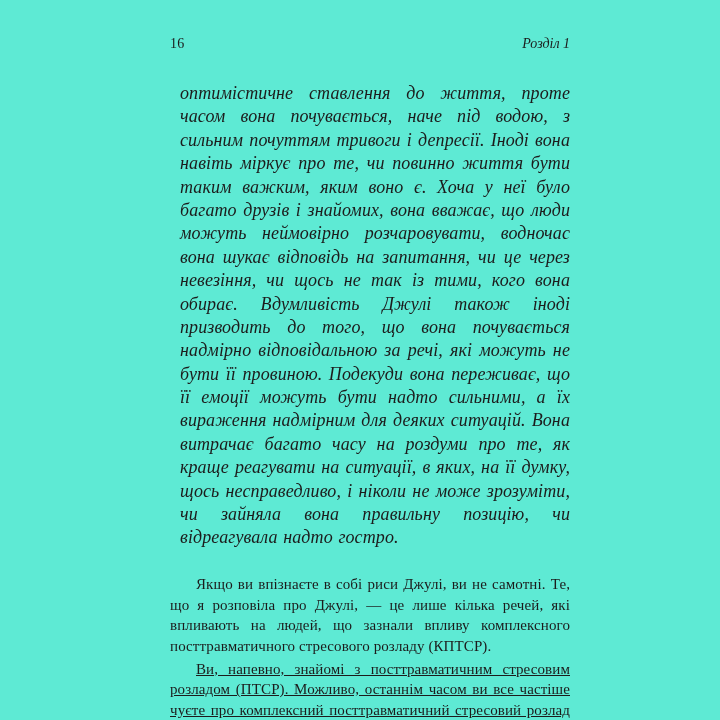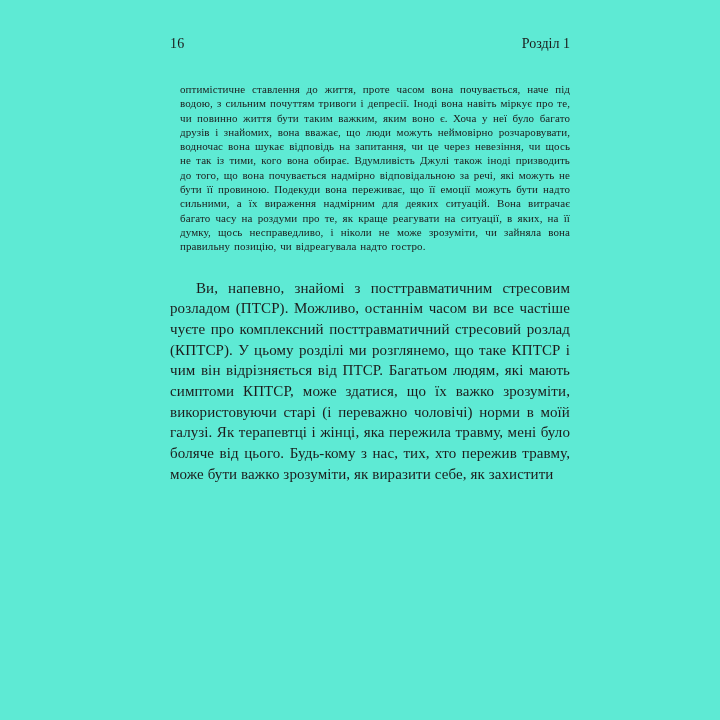--- a/index.html
+++ b/index.html
@@ -21,24 +21,26 @@
     justify-content: space-between;
     align-items: baseline;
     font-size: 14px;
     margin-bottom: 30px;
   }
   .running-head .page-number {
     font-style: normal;
     letter-spacing: 0.2px;
   }
   .running-head .chapter {
+    font-style: italic;
   }
   .vignette {
     margin-left: 10px;
-    font-size: 11px;
+    font-style: italic;
+    font-size: 18px;
     line-height: 1.3;
     text-align: justify;
     letter-spacing: 0.1px;
     word-spacing: 1px;
   }
   .body-copy {
     margin-top: 24px;
   }
   .body-para {
     font-size: 15px;
@@ -58,16 +60,17 @@
 <div class="page">
 
   <div class="running-head">
     <span class="page-number">16</span>
     <span class="chapter">Розділ 1</span>
   </div>
 
   <div class="vignette">оптимістичне ставлення до життя, проте часом вона почувається, наче під водою, з сильним почуттям тривоги і депресії. Іноді вона навіть міркує про те, чи повинно життя бути таким важким, яким воно є. Хоча у неї було багато друзів і знайомих, вона вважає, що люди можуть неймовірно розчаровувати, водночас вона шукає відповідь на запитання, чи це через невезіння, чи щось не так із тими, кого вона обирає. Вдумливість Джулі також іноді призводить до того, що вона почувається надмірно відповідальною за речі, які можуть не бути її провиною. Подекуди вона переживає, що її емоції можуть бути надто сильними, а їх вираження надмірним для деяких ситуацій. Вона витрачає багато часу на роздуми про те, як краще реагувати на ситуації, в яких, на її думку, щось несправедливо, і ніколи не може зрозуміти, чи зайняла вона правильну позицію, чи відреагувала надто гостро.</div>
 
   <div class="body-copy">
+    <p class="body-para">Якщо ви впізнаєте в собі риси Джулі, ви не самотні. Те, що я розповіла про Джулі, — це лише кілька речей, які впливають на людей, що зазнали впливу комплексного посттравматичного стресового розладу (КПТСР).</p>
     <p class="body-para">Ви, напевно, знайомі з посттравматичним стресовим розладом (ПТСР). Можливо, останнім часом ви все частіше чуєте про комплексний посттравматичний стресовий розлад (КПТСР). У цьому розділі ми розглянемо, що таке КПТСР і чим він відрізняється від ПТСР. Багатьом людям, які мають симптоми КПТСР, може здатися, що їх важко зрозуміти, використовуючи старі (і переважно чоловічі) норми в моїй галузі. Як терапевтці і жінці, яка пережила травму, мені було боляче від цього. Будь-кому з нас, тих, хто пережив травму, може бути важко зрозуміти, як виразити себе, як захистити</p>
   </div>
 
 </div>
 
 </body></html>

